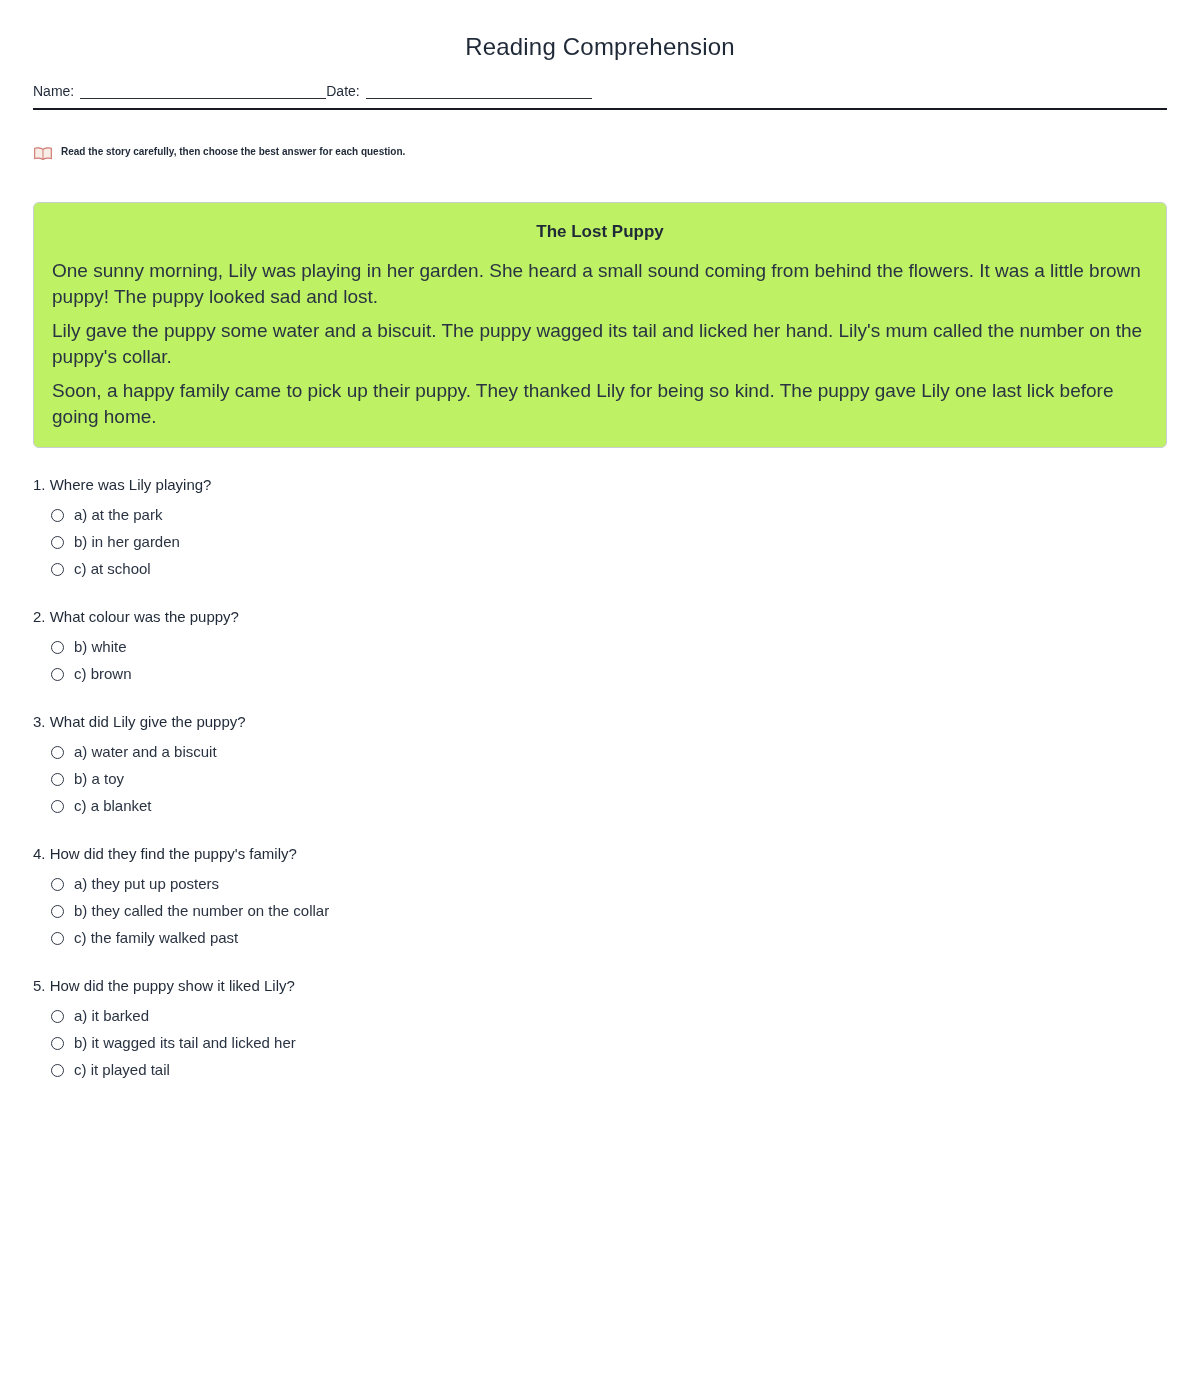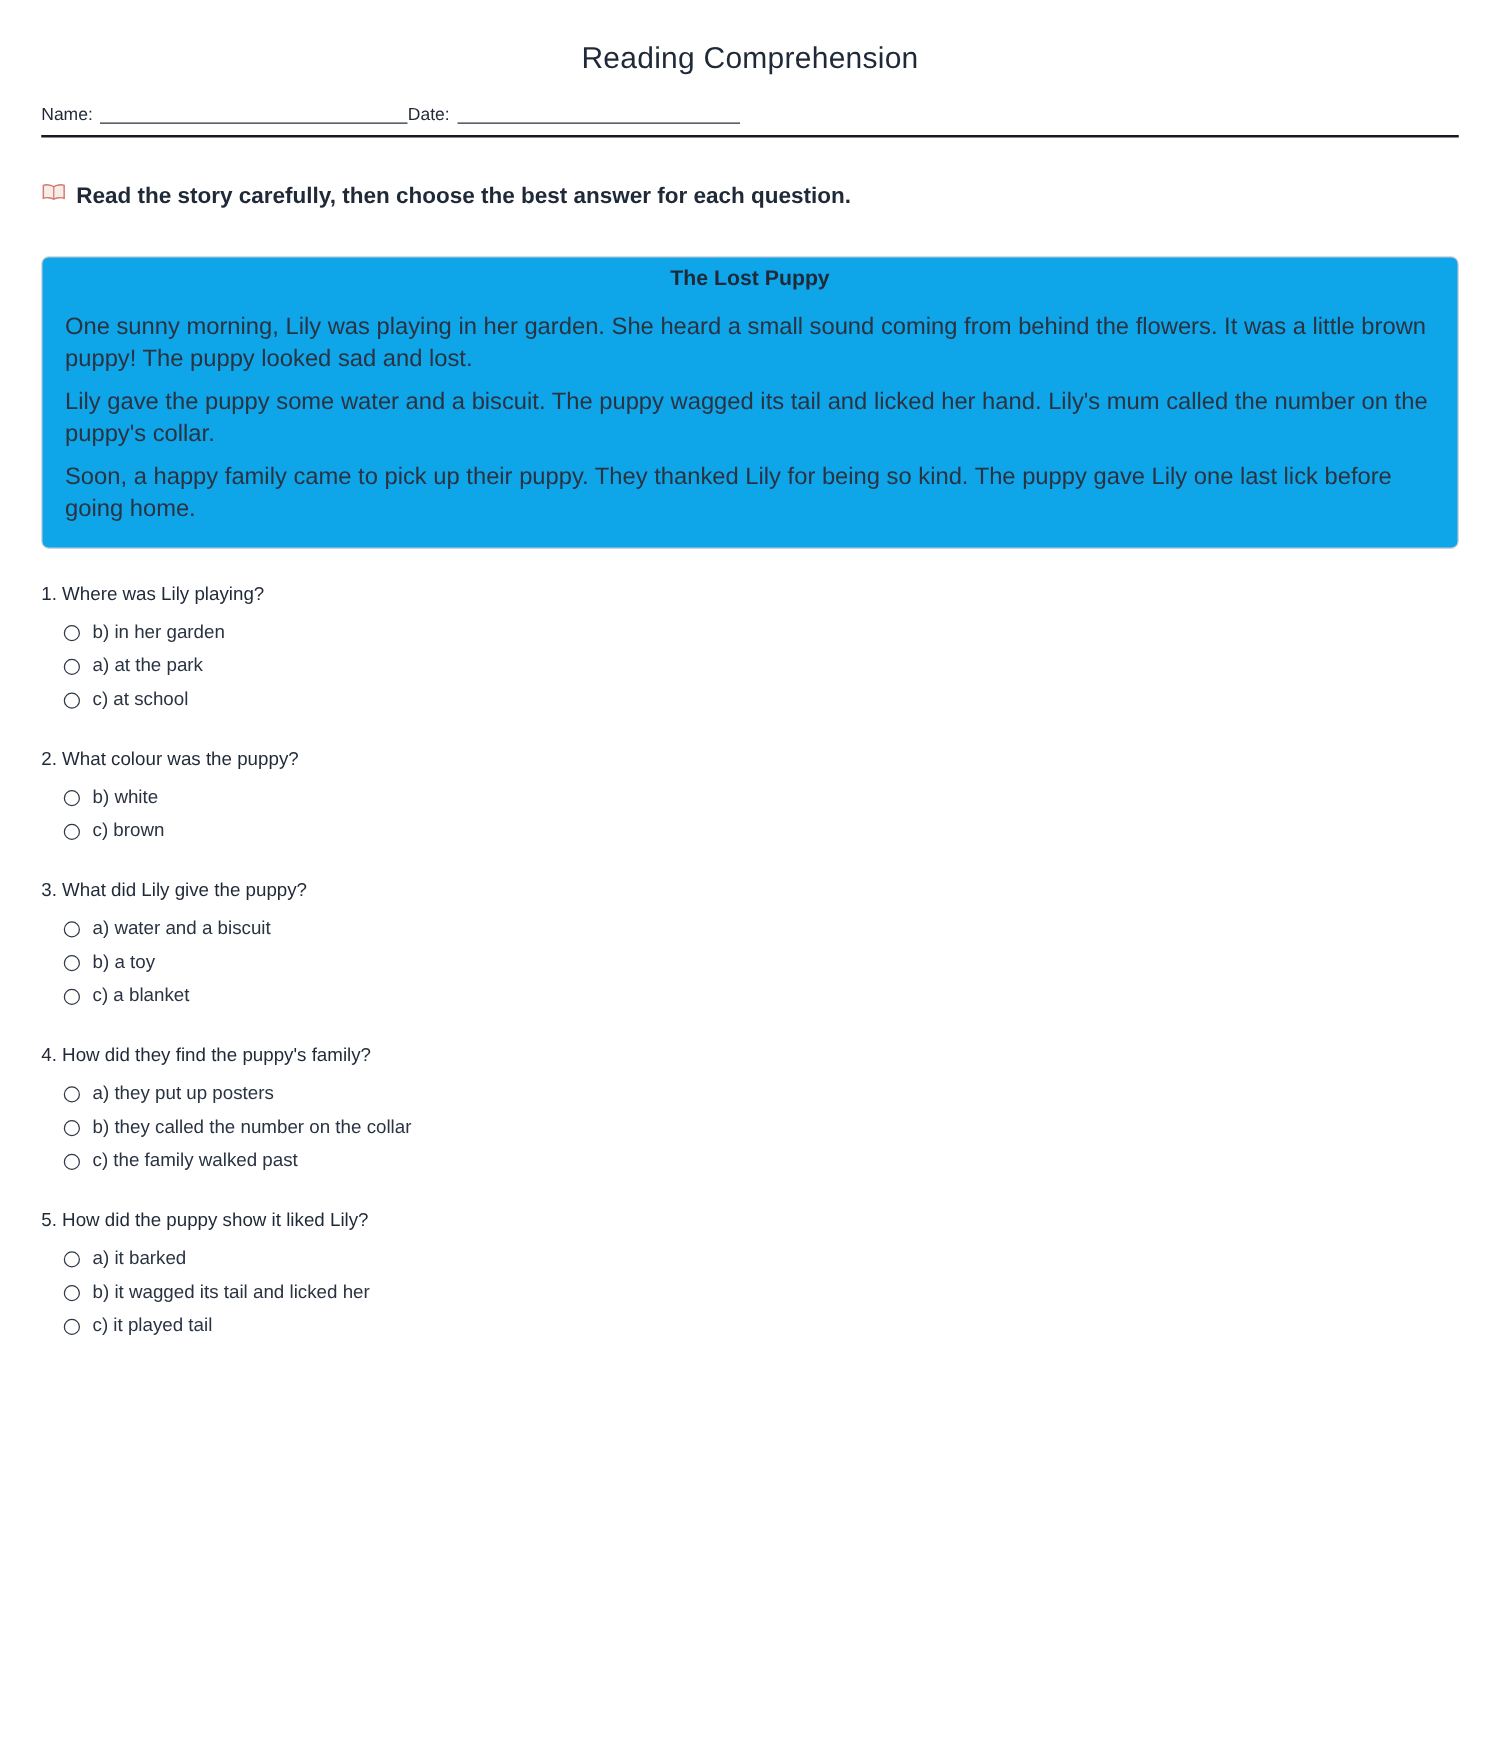--- a/index.html
+++ b/index.html
@@ -40,34 +40,34 @@
   .date-line { width: 226px; }
 
   .top-rule {
     border: none;
     border-top: 2px solid #171a20;
     margin-top: 9px;
   }
 
   .instruction {
     margin-top: 36px;
-    font-size: 18px;
+    font-size: 10px;
     font-weight: 700;
     color: #1f2937;
     display: flex;
     align-items: flex-start;
   }
   .book-icon { margin-right: 8px; flex-shrink: 0; }
 
   .story-box {
     margin-top: 38px;
-    background: #0ea5e9;
+    background: #bef264;
     border: 1px solid #c9cdd6;
     border-radius: 6px;
-    padding: 7px 18px 17px 18px;
+    padding: 19px 18px 17px 18px;
   }
   .story-title {
     text-align: center;
     font-size: 17px;
     font-weight: 700;
     color: #1f2937;
     margin-bottom: 16px;
   }
   .story-para {
     font-size: 19px;
@@ -141,25 +141,25 @@
     <p class="story-para">Lily gave the puppy some water and a biscuit. The puppy wagged its tail and licked her hand. Lily's mum called the number on the puppy's collar.</p>
     <p class="story-para">Soon, a happy family came to pick up their puppy. They thanked Lily for being so kind. The puppy gave Lily one last lick before going home.</p>
   </div>
 
   <div class="questions">
 
     <div class="question">
       <div class="question-title">1. Where was Lily playing?</div>
       <div class="option">
         <span class="radio"></span>
+        <span>a) at the park</span>
+      </div>
+      <div class="option">
+        <span class="radio"></span>
         <span>b) in her garden</span>
-      </div>
-      <div class="option">
-        <span class="radio"></span>
-        <span>a) at the park</span>
       </div>
       <div class="option">
         <span class="radio"></span>
         <span>c) at school</span>
       </div>
     </div>
 
     <div class="question">
       <div class="question-title">2. What colour was the puppy?</div>
       <div class="option">

